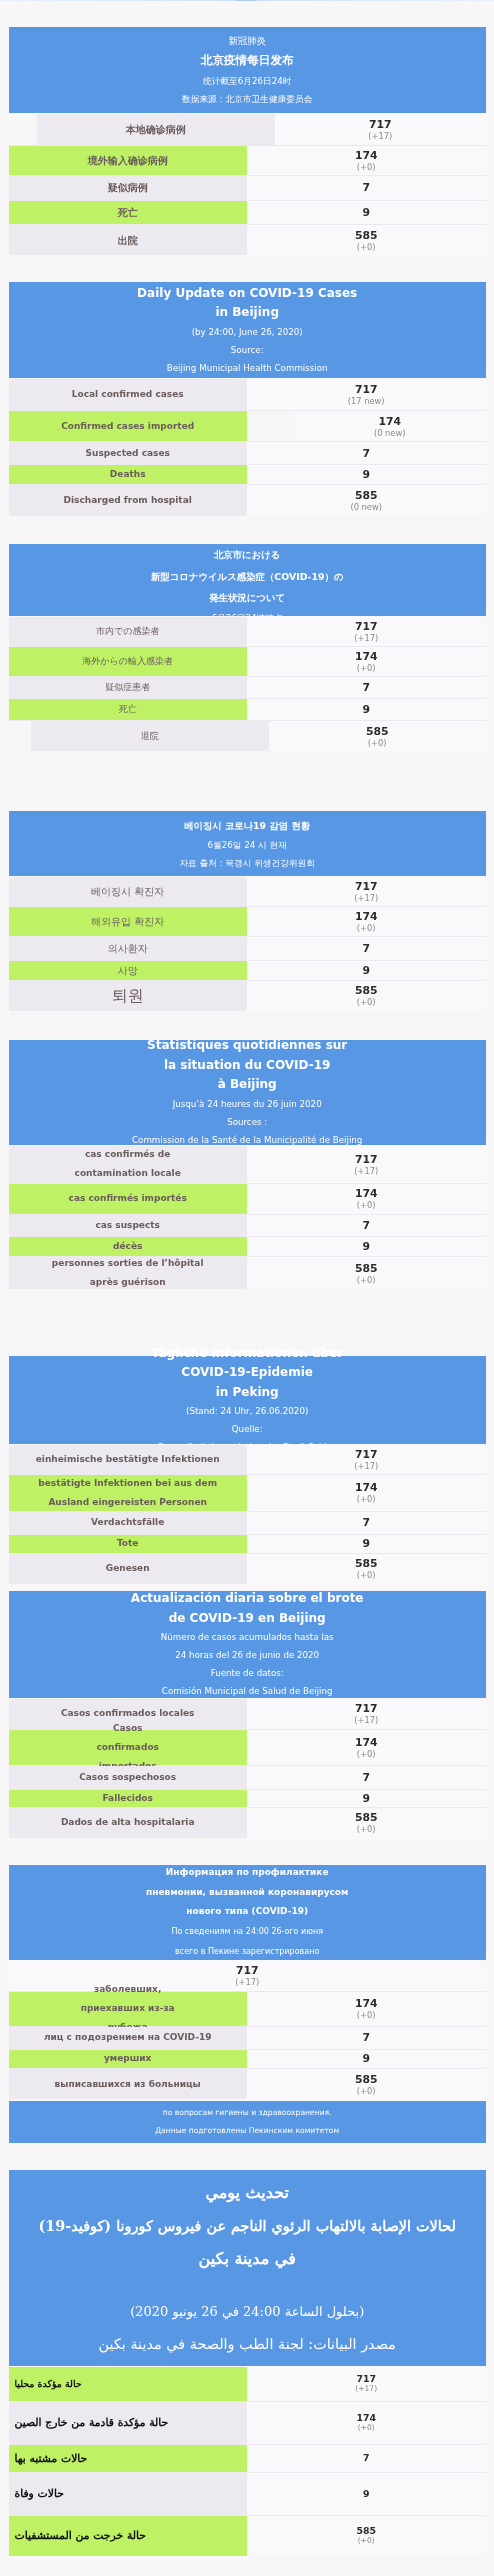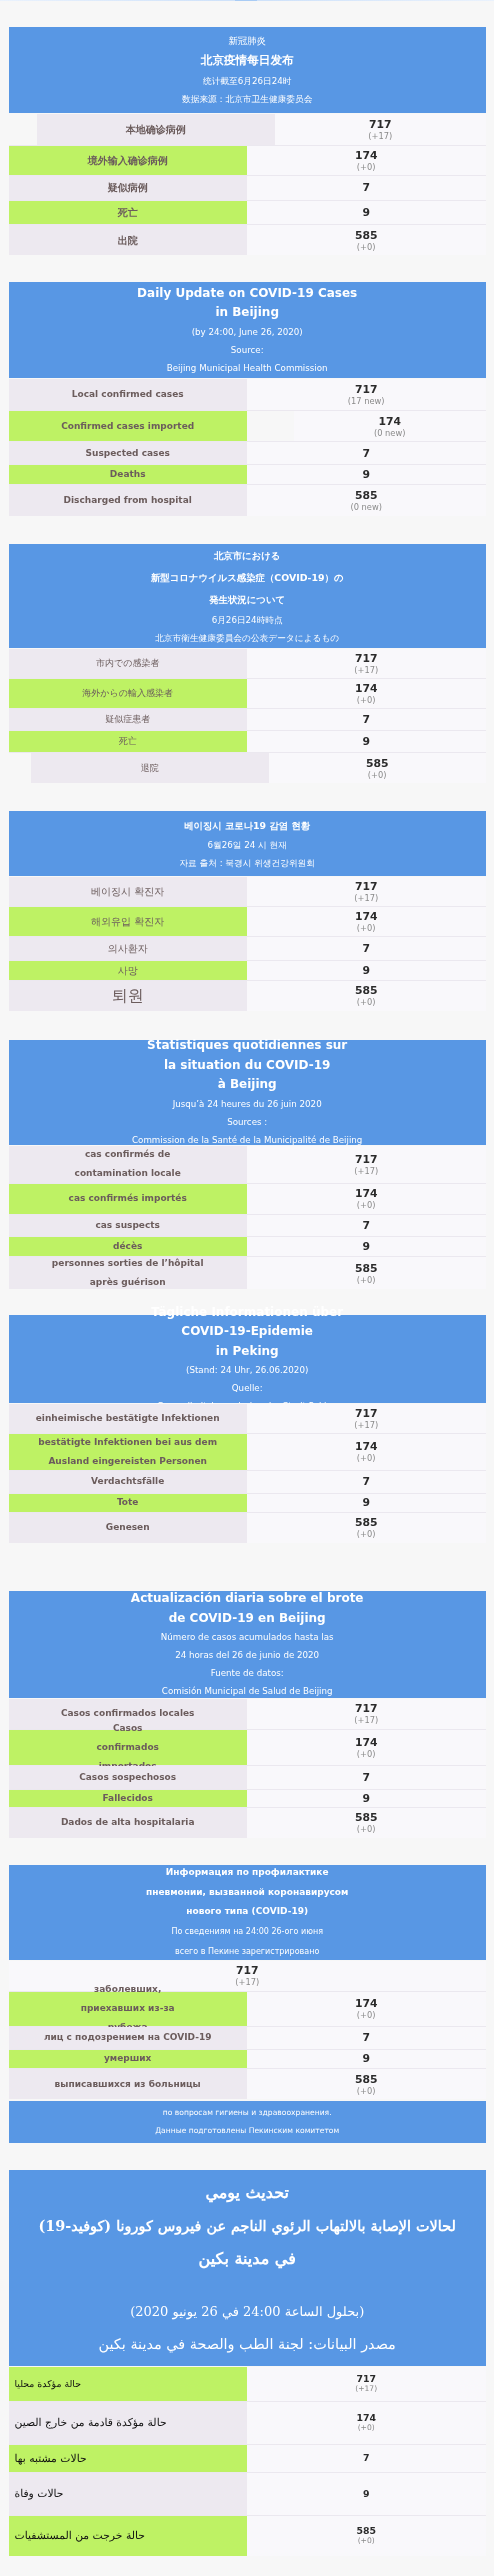--- a/index.html
+++ b/index.html
@@ -98,21 +98,21 @@
       margin-top: 1.4px;
     }
     
     .ar .hdr .t { font-family: "DejaVu Serif", "Liberation Serif", serif; font-size: 16px; line-height: 33px; }
     .ar .hdr .s { font-family: "DejaVu Serif", "Liberation Serif", serif; font-size: 13px; line-height: 32px; }
     .ar .hdr .gap { height: 21.7px; }
     .ar .lbl {
       justify-content: flex-end;
       text-align: center;
       color: #111111;
-      font-weight: normal;
+      font-weight: bold;
       font-size: 10.8px;
       padding-right: 11.6px;
       font-family: "DejaVu Serif", "Liberation Serif", serif;
     }
     .ar .num { font-size: 9.4px; line-height: 11.6px; }
     .ar .delta { font-size: 7.6px; }
   </style>
 </head>
 <body>
 
@@ -203,21 +203,21 @@
         <div class="lbl">Discharged from hospital</div>
         <div class="val">
           <span class="num">585</span>
           <span class="delta">(0 new)</span>
         </div>
       </div>
   </div>
 </div>
 
 <div class="card" style="top:544px;">
-  <div class="hdr" style="height:104px;">
+  <div class="hdr" style="height:72px;justify-content:space-between;">
     <div class="t" style="font-size:9.4px;line-height:21.7px;">北京市における</div>
     <div class="t" style="font-size:9.4px;line-height:21.7px;">新型コロナウイルス感染症（COVID-19）の</div>
     <div class="t" style="font-size:9.4px;line-height:21.7px;">発生状況について</div>
     <div class="s">6月26日24時時点</div>
     <div class="s">北京市衛生健康委員会の公表データによるもの</div>
   </div>
   <div class="rows">
     <div class="row odd" style="height:30px;">
         <div class="lbl" style="font-weight:normal;">市内での感染者</div>
         <div class="val">
@@ -337,21 +337,21 @@
         <div class="lbl" style="padding:0 43px;">personnes sorties de l’hôpital après guérison</div>
         <div class="val">
           <span class="num">585</span>
           <span class="delta">(+0)</span>
         </div>
       </div>
   </div>
 </div>
 
 <div class="card" style="top:1315px;">
-  <div class="hdr" style="height:88px;">
+  <div class="hdr" style="height:88px;margin-top:41px;">
     <div class="t">Tägliche Informationen über</div>
     <div class="t">COVID-19-Epidemie</div>
     <div class="t">in Peking</div>
     <div class="s">(Stand: 24 Uhr, 26.06.2020)</div>
     <div class="s">Quelle:</div>
     <div class="s">Gesundheitskommission der Stadt Peking</div>
   </div>
   <div class="rows">
     <div class="row odd" style="height:30px;">
         <div class="lbl">einheimische bestätigte Infektionen</div>

